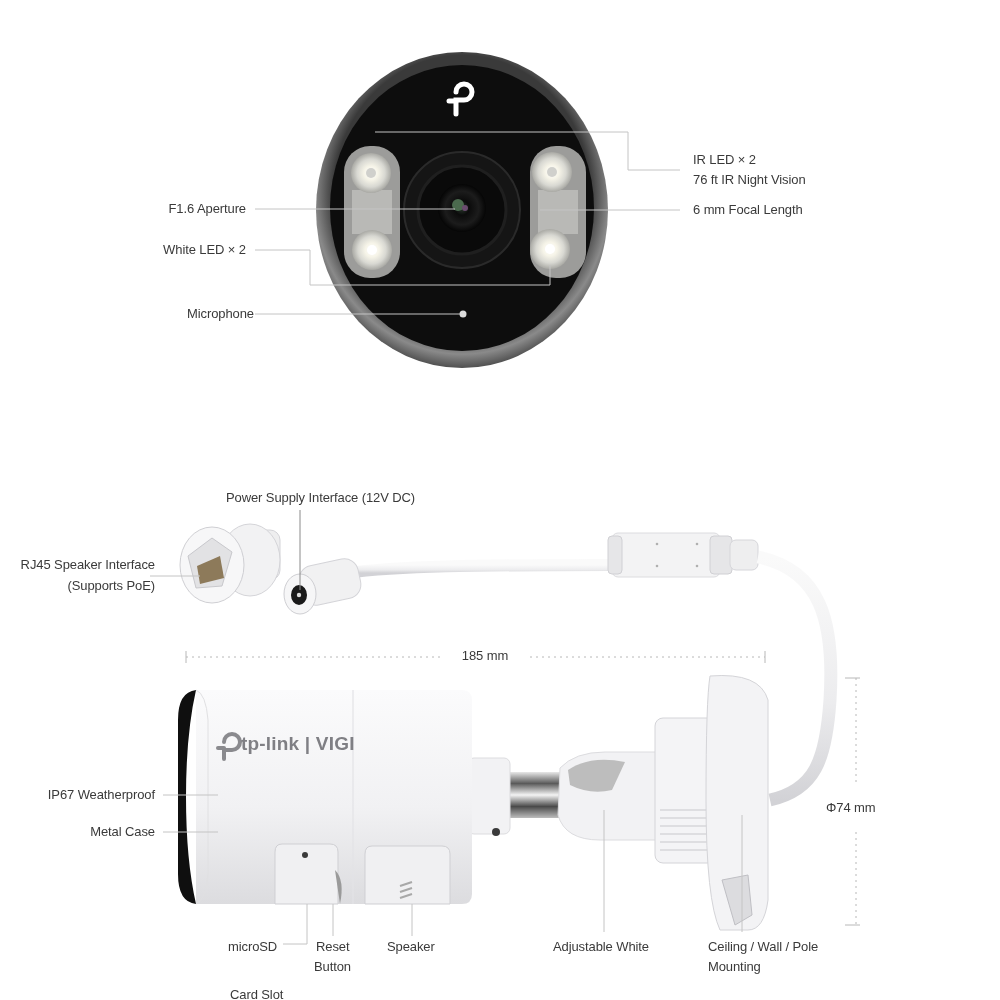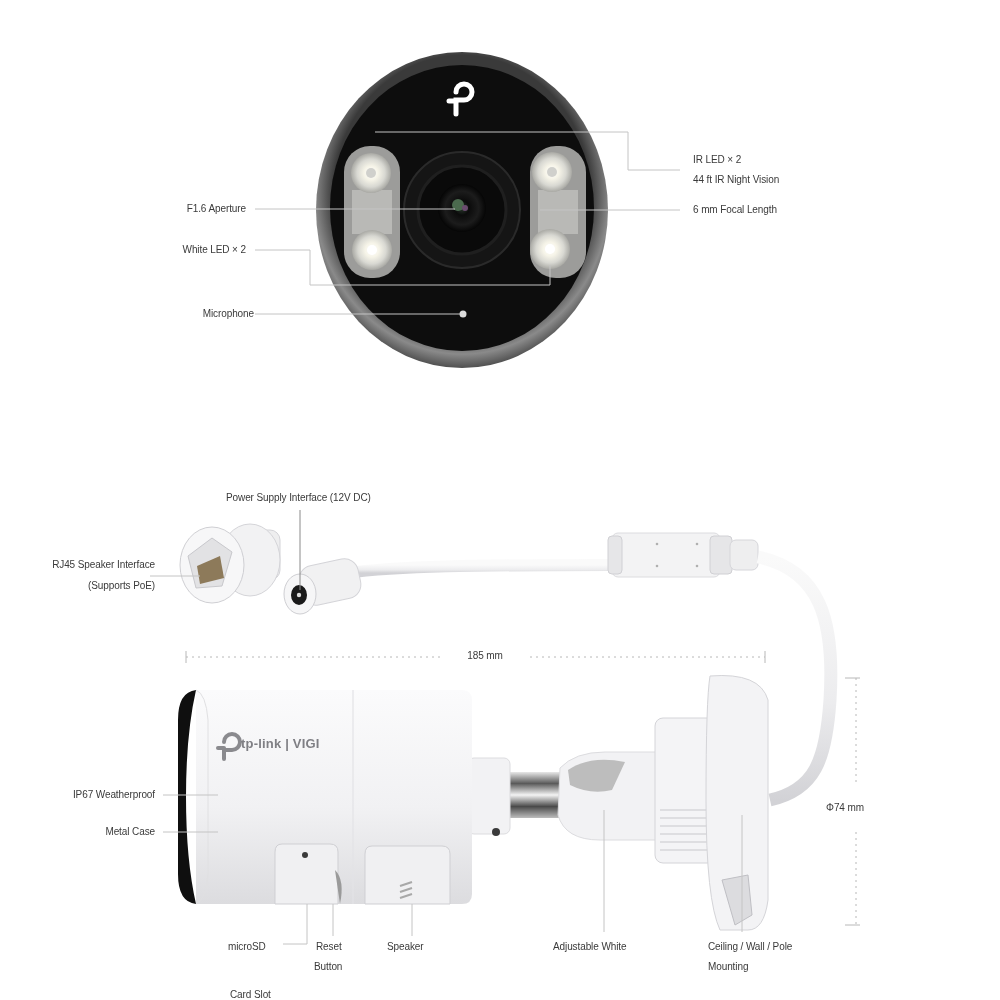--- a/index.html
+++ b/index.html
@@ -1,18 +1,18 @@
 <!DOCTYPE html>
 <html><head>
 <meta charset="utf-8">
 <style>
   html, body { margin: 0; padding: 0; background: #ffffff; }
   body { width: 1000px; height: 1000px; position: relative; overflow: hidden; font-family: "Liberation Sans", "DejaVu Sans", sans-serif; }
   .stage { position: absolute; left: 0; top: 0; width: 1000px; height: 1000px; }
-  .lbl { position: absolute; font-size: 10px; color: #3a3a3a; white-space: nowrap; line-height: 20px; letter-spacing: -0.1px; }
+  .lbl { position: absolute; font-size: 13px; color: #3a3a3a; white-space: nowrap; line-height: 20px; letter-spacing: -0.1px; }
   .lbl.right { text-align: right; }
   .lbl.center { text-align: center; }
   svg { position: absolute; left: 0; top: 0; }
 </style>
 </head>
 <body>
 
 <div class="stage">
 
   <svg width="1000" height="1000" viewBox="0 0 1000 1000">
@@ -197,31 +197,31 @@
       <path d="M412 936 V904"></path>
       <path d="M604 932 V810"></path>
       <path d="M742 932 V815"></path>
     </g>
   </svg>
 
   <div class="lbl right" style="left:120px; top:199px; width:126px;">F1.6 Aperture</div>
   <div class="lbl right" style="left:120px; top:240px; width:126px;">White LED × 2</div>
   <div class="lbl right" style="left:128px; top:304px; width:126px;">Microphone</div>
   <div class="lbl" style="left:693px; top:150px;">IR LED × 2</div>
-  <div class="lbl" style="left:693px; top:170px;">44 ft IR Night Vision</div>
+  <div class="lbl" style="left:693px; top:170px;">76 ft IR Night Vision</div>
   <div class="lbl" style="left:693px; top:200px;">6 mm Focal Length</div>
 
   <div class="lbl" style="left:208px; top:488px;margin-left:18px;">Power Supply Interface (12V DC)</div>
   <div class="lbl right" style="left:0px; top:555px; width:155px;">RJ45 Speaker Interface</div>
   <div class="lbl right" style="left:0px; top:576px; width:155px;">(Supports PoE)</div>
 
   <div class="lbl center" style="left:440px; top:646px; width:90px;">185 mm</div>
   <div class="lbl" style="left:826px; top:798px;">Φ74 mm</div>
 
-  <div class="lbl" style="left:241px; top:734px; font-size:13px; color:#7f7f84; font-weight:bold; letter-spacing:0.2px;">tp-link | VIGI</div>
+  <div class="lbl" style="left:241px; top:734px; font-size:19px; color:#7f7f84; font-weight:bold; letter-spacing:0.2px;">tp-link | VIGI</div>
 
   <div class="lbl right" style="left:0px; top:785px; width:155px;">IP67 Weatherproof</div>
   <div class="lbl right" style="left:0px; top:822px; width:155px;">Metal Case</div>
   <div class="lbl" style="left:228px; top:937px;text-align:center;">microSD</div>
   <div class="lbl" style="left:230px; top:957px;margin-top:28px;">Card Slot</div>
   <div class="lbl" style="left:316px; top:937px;">Reset</div>
   <div class="lbl" style="left:314px; top:957px;">Button</div>
   <div class="lbl" style="left:387px; top:937px;">Speaker</div>
   <div class="lbl" style="left:553px; top:937px;">Adjustable White</div>
   <div class="lbl" style="left:708px; top:937px;">Ceiling / Wall / Pole</div>

